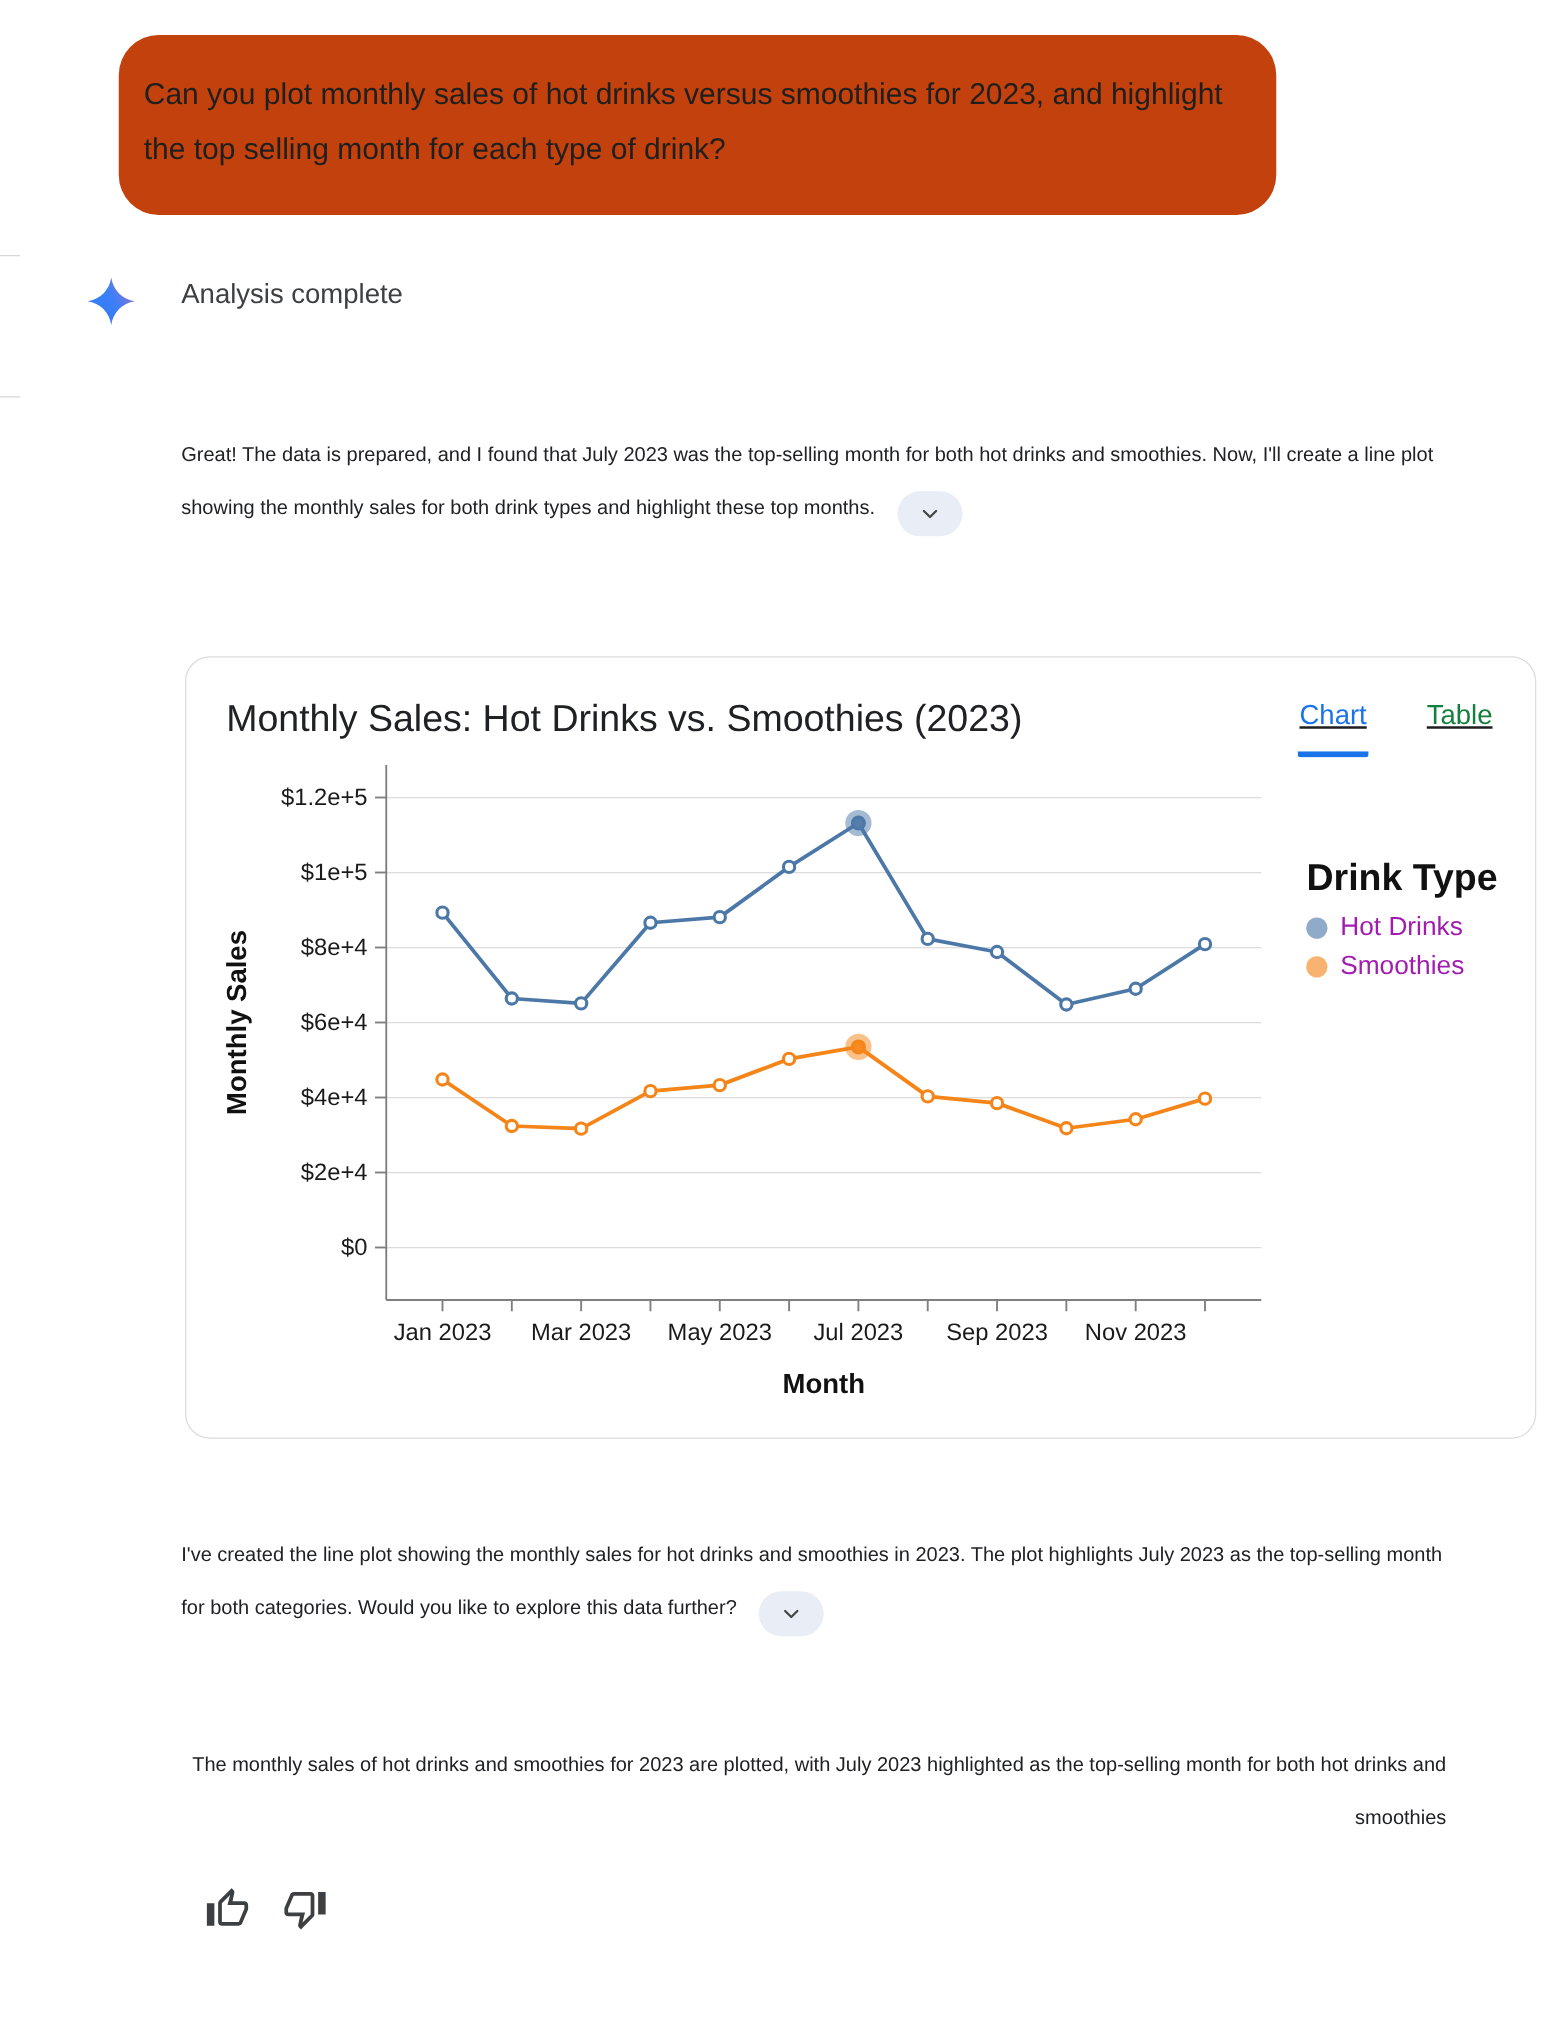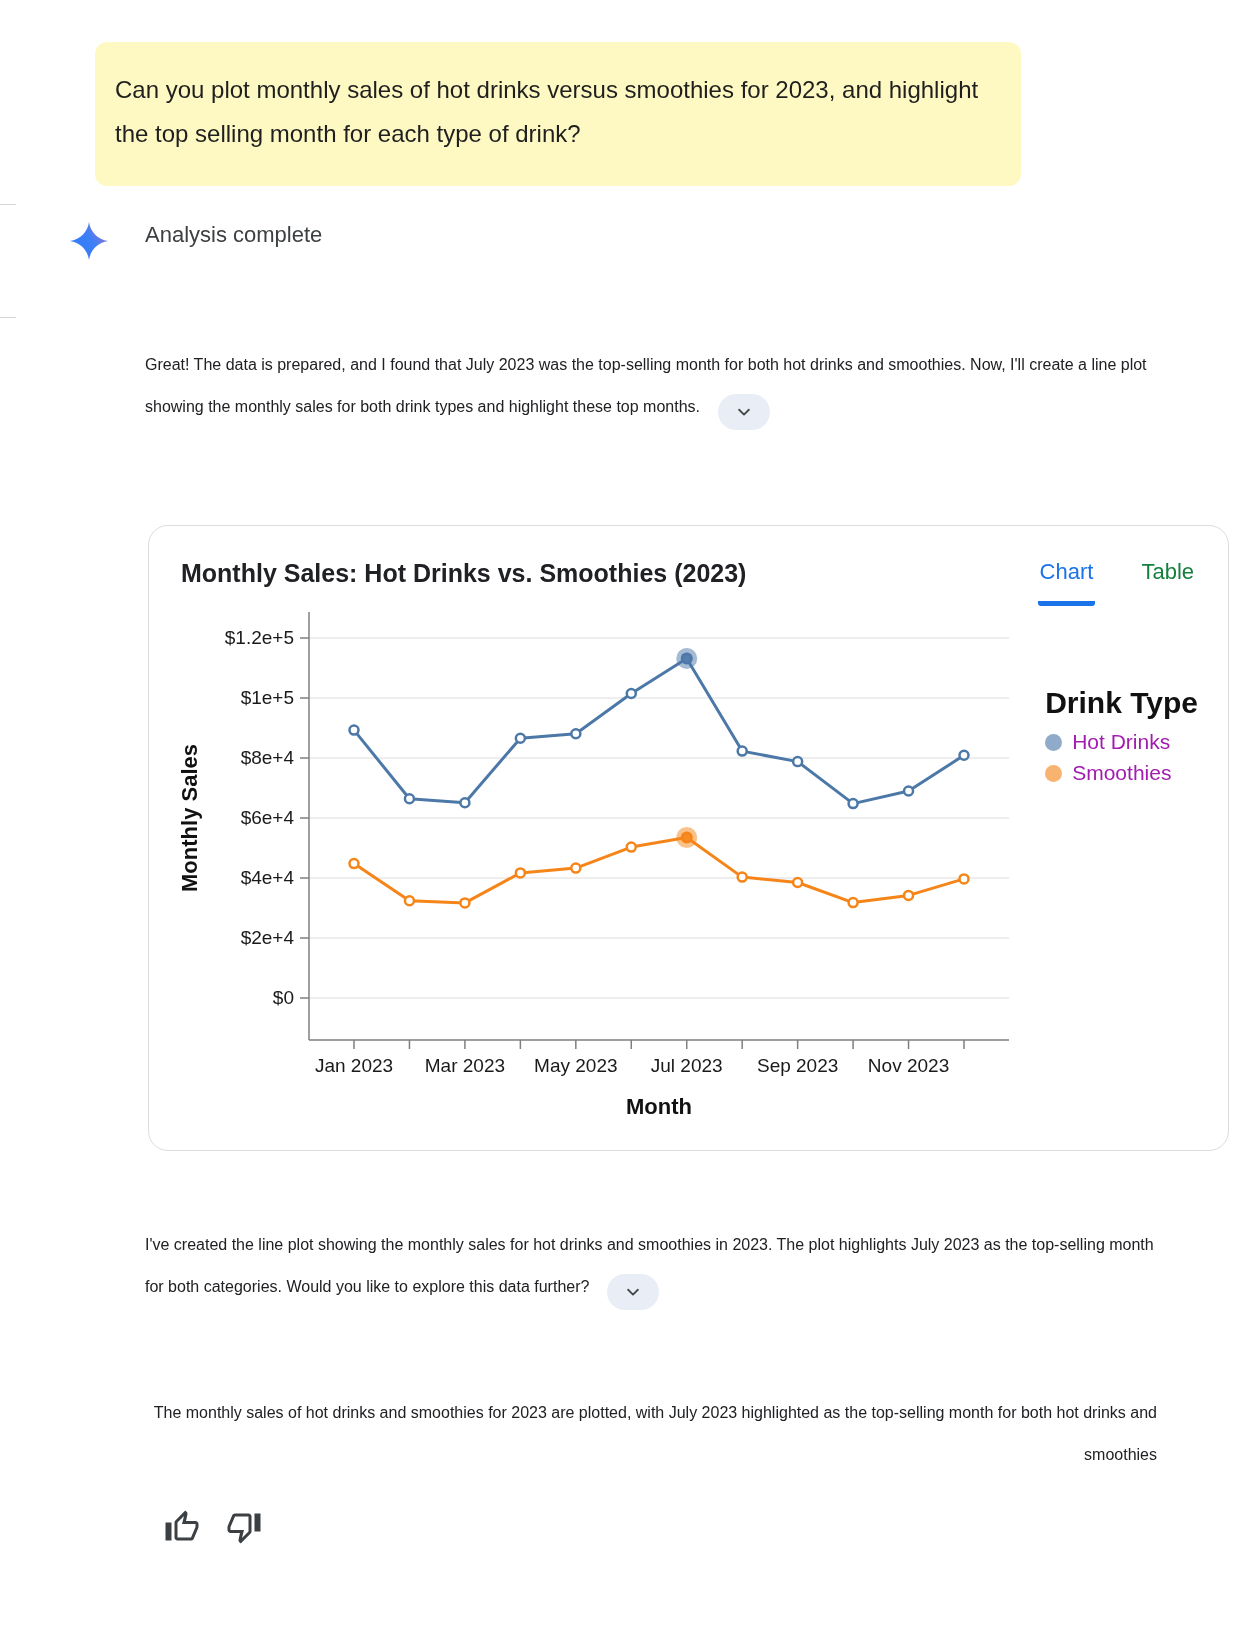--- a/index.html
+++ b/index.html
@@ -5,22 +5,22 @@
   * { margin:0; padding:0; box-sizing:border-box; }
   html,body { background:#ffffff; }
   body {
     width:1252px; min-height:1628px; position:relative;
     font-family:"Liberation Sans", sans-serif; color:#1f1f1f;
   }
   .edge-tick { position:absolute; left:0; width:16px; border-top:1px solid #d6d6d6; }
   .edge-tick.t1 { top:204px; } .edge-tick.t2 { top:317px; }
 
   .user-bubble {
-    position:absolute; left:95px; top:42px; width:926px;
-    background:#fef9c3; border-radius:12px; padding:26px 36px 30px 20px;
+    position:absolute; left:95px; top:28px; width:926px;
+    background:#c2410c; border-radius:32px; padding:26px 36px 30px 20px;
     font-size:24px; line-height:44px; color:#1f1f1f;
   }
   .status-row {
     position:absolute; left:70px; top:222px; display:flex; 
   }
   .status-row .spark { width:38px; height:38px; display:block; }
   .status-row .status-label { margin-left:37px; font-size:22px; color:#3c4043; }
 
   .para { position:absolute; left:145px; width:1012px; font-size:16px; line-height:42px; color:#202124; }
   .para-1 { top:344px; }
@@ -32,22 +32,22 @@
     width:52px; height:36px; border-radius:18px; background:#e9eef6;
     border:none; cursor:pointer; vertical-align:-9px; margin-left:18px;
   }
   .pill-btn svg { display:block; }
 
   .chart-card {
     position:absolute; left:148px; top:525px; width:1081px; height:626px;
     background:#fff; border:1px solid #dadce0; border-radius:20px;
   }
   .card-header { display:flex; align-items:flex-start; padding:27px 30px 0 32px; }
-  .card-title { flex:1; font-size:25px; font-weight:700; color:#202124; padding-top:6px; }
-  .tabs { display:flex; gap:44px; padding-right:2px; }
+  .card-title { flex:1; font-size:30px; font-weight:400; color:#202124; padding-top:6px; }
+  .tabs { display:flex; gap:44px; padding-right:2px;text-decoration:underline; }
   .tab { font-size:22px; padding:6px 2px 16px 2px; border-bottom:5px solid transparent;
          border-radius:0 0 3px 3px; background:none; border-top:none; border-left:none; border-right:none;
          cursor:pointer; font-family:inherit; }
   .tab.active { color:#1a73e8; border-bottom-color:#1a73e8; }
   .tab.inactive { color:#15803d; }
 
   .chart-wrap { position:relative; padding-left:10px; margin-top:2px; }
   #plot text { font-family:"Liberation Sans", sans-serif; }
 
   .legend { position:absolute; top:78px; right:30px; }

